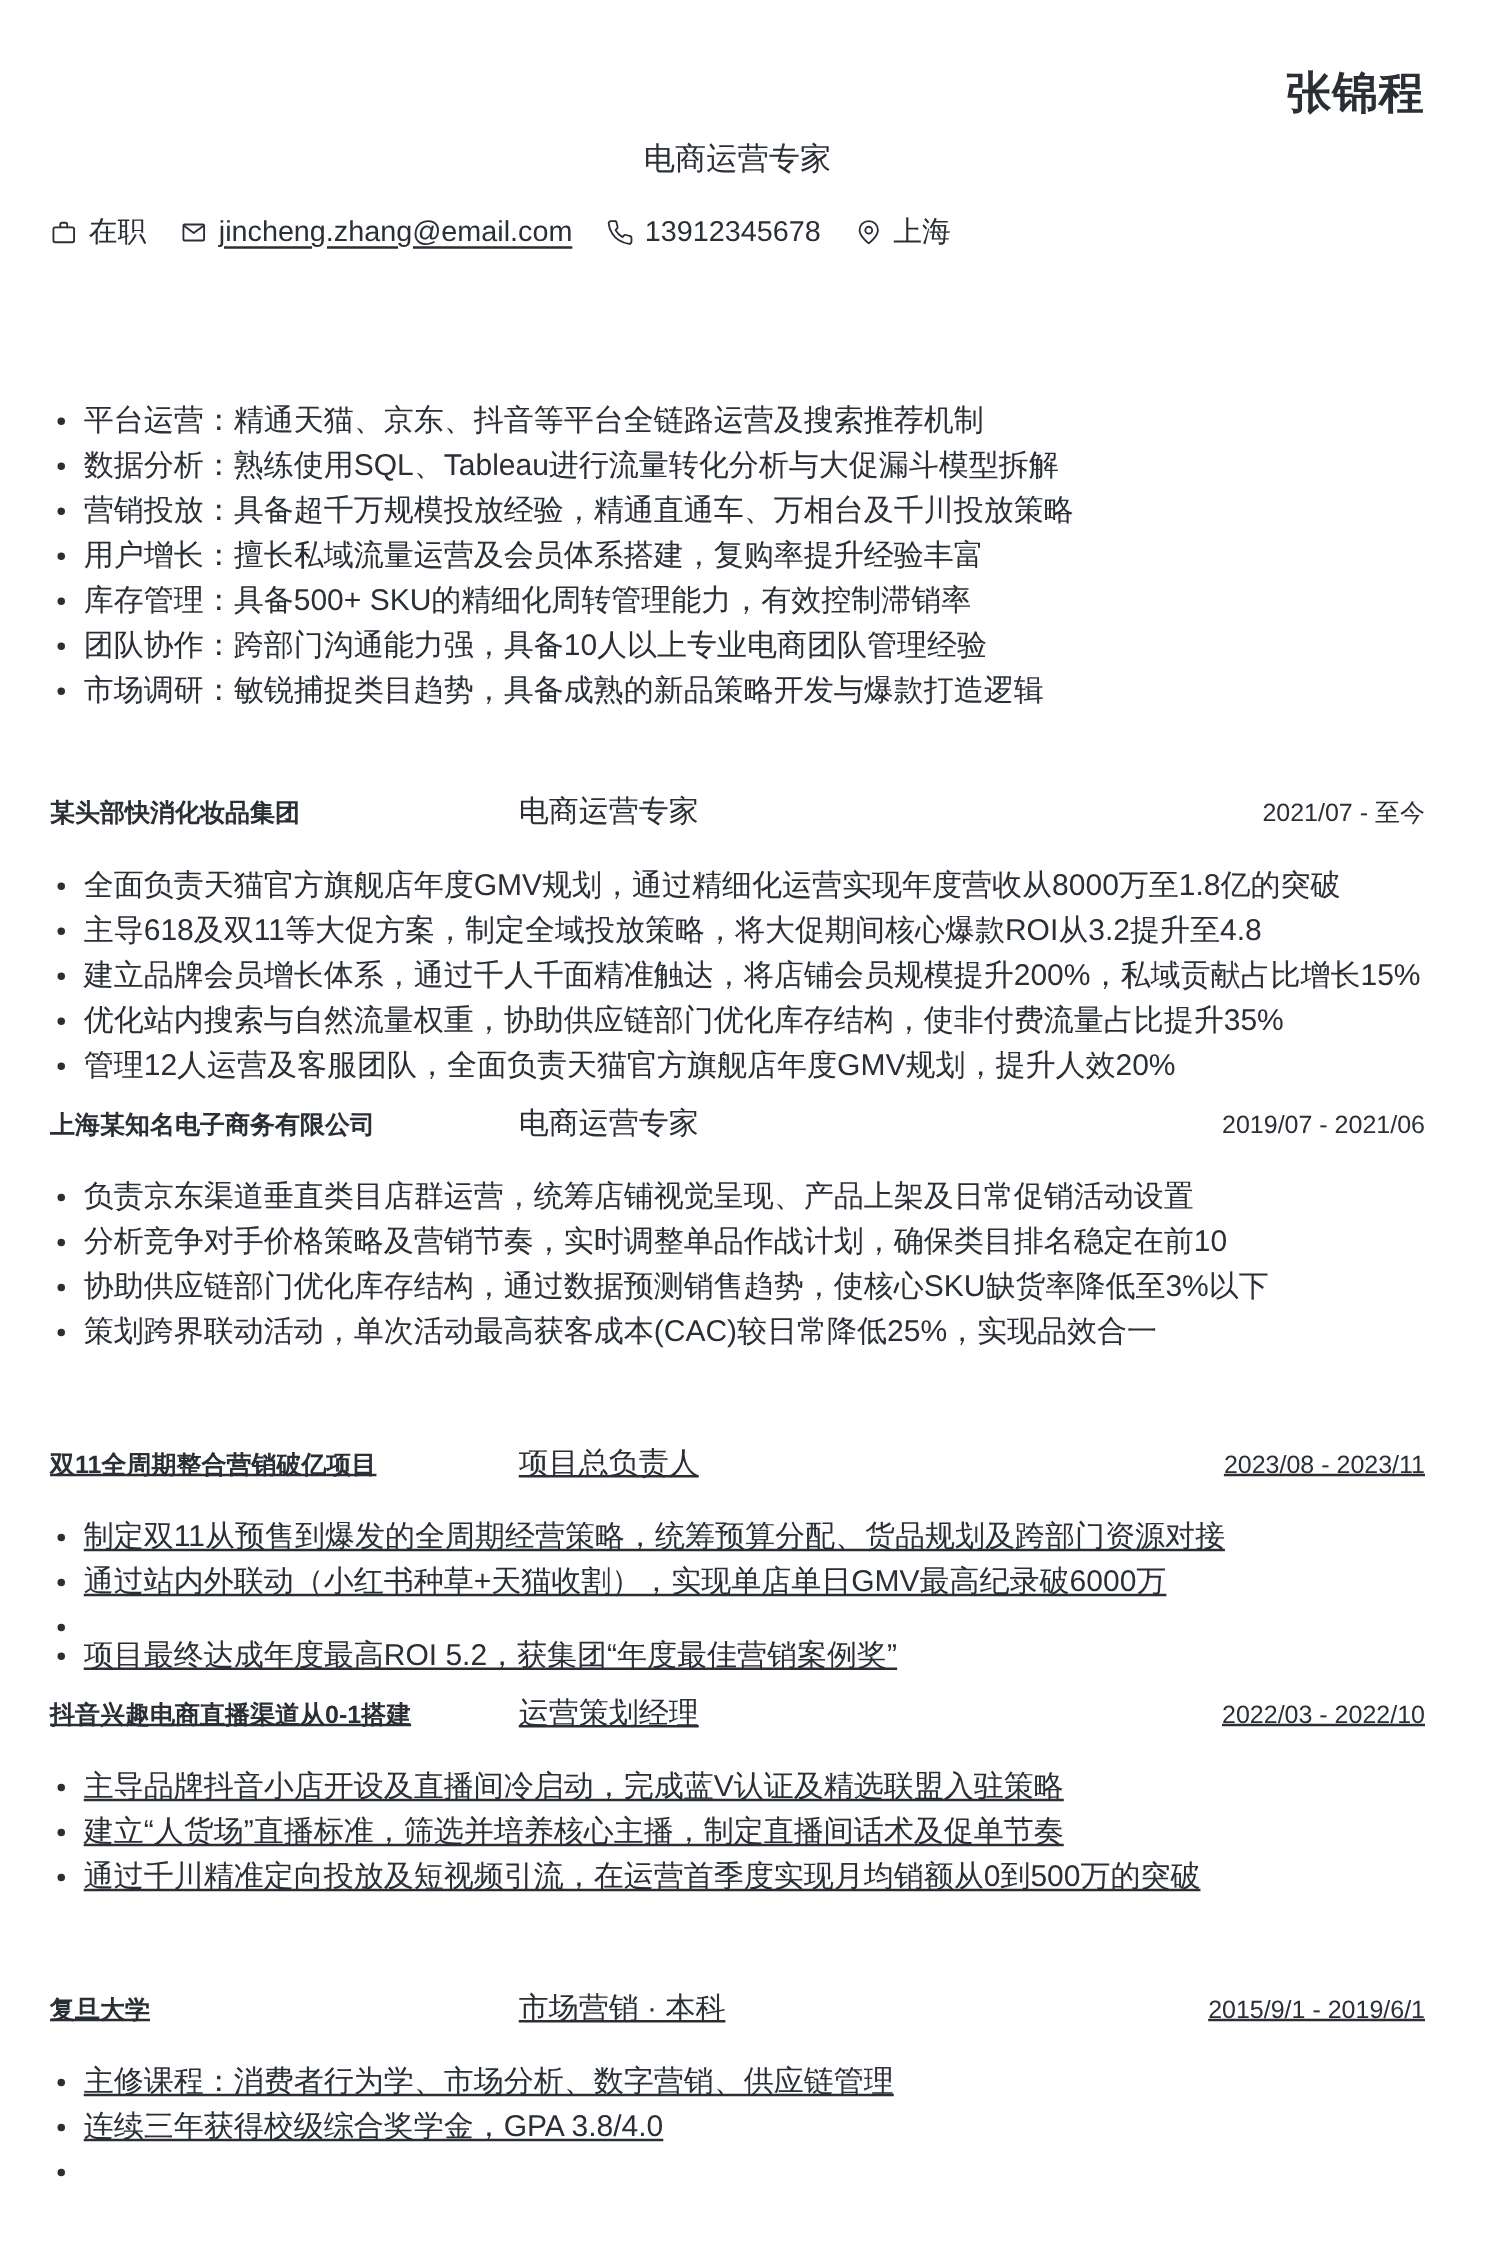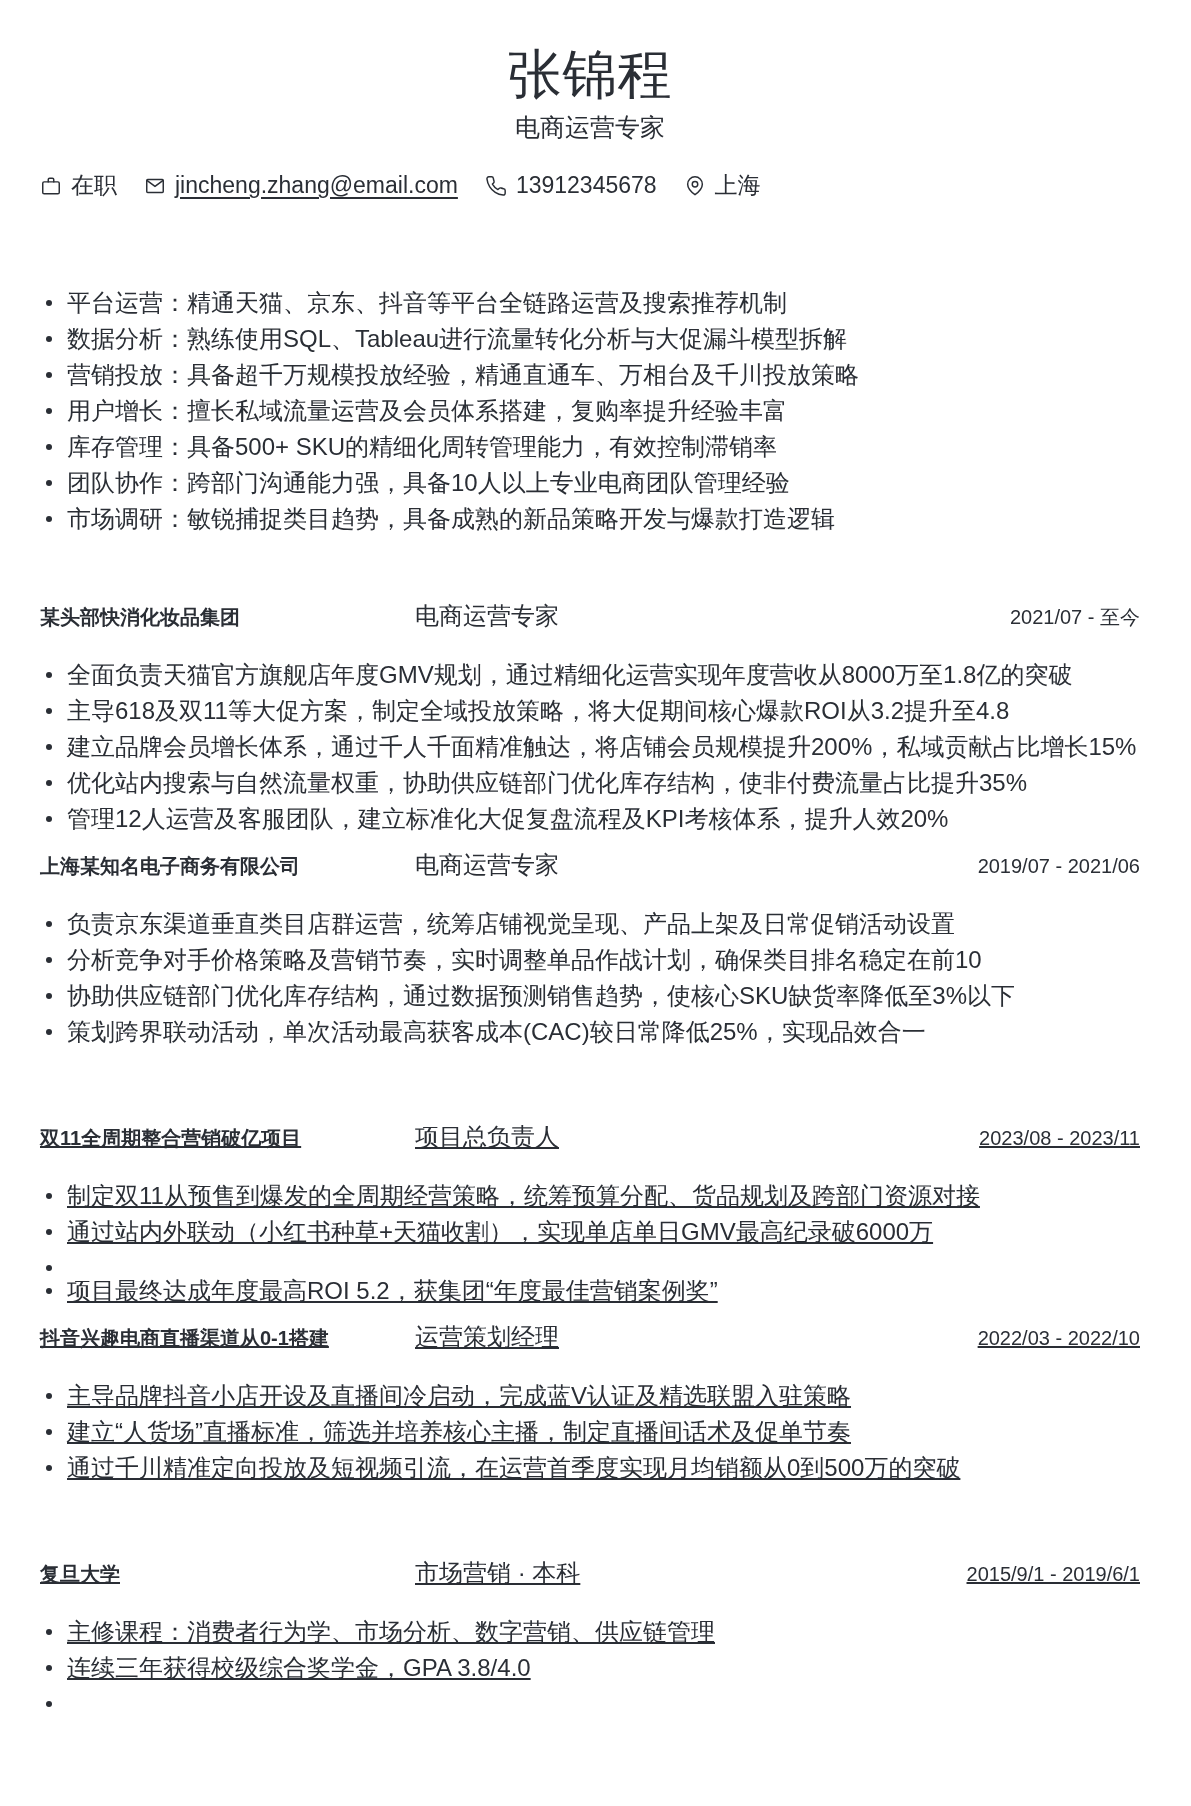--- a/index.html
+++ b/index.html
@@ -3,34 +3,34 @@
 <meta charset="utf-8">
 <style>
   * { margin: 0; padding: 0; box-sizing: border-box; }
   html, body { background: #ffffff; }
   body { font-family: "Liberation Sans", "DejaVu Sans", sans-serif; color: #2a2e35; }
   .page {
     width: 1191px; min-height: 1806px; margin: 0 auto; background: #ffffff;
     padding: 44px 51px 40px 40px;
   }
   
-  .hd-name { font-size: 54px; font-weight: 400; text-align: center; line-height: 60px; letter-spacing: 1px; }
+  .hd-name { font-size: 36px; font-weight: 700; text-align: right; line-height: 60px; letter-spacing: 1px; }
   .hd-title { font-size: 25px; text-align: center; line-height: 34px; margin-top: 6px; }
   .contact { display: flex; align-items: center; gap: 27px; margin-top: 26px; font-size: 23px; }
   .citem { display: inline-flex; align-items: center; gap: 9px; color: #2a2e35; text-decoration: none; }
   .citem svg { width: 22px; height: 22px; flex: 0 0 auto; }
   .citem.link .ctext { text-decoration: underline; text-underline-offset: 4px; }
   
   ul.blist { list-style: none; }
   ul.blist li { display: flex; align-items: flex-start; line-height: 33px; font-size: 24px; margin-bottom: 3px; }
   .dot { flex: 0 0 auto; width: 6px; height: 6px; border-radius: 50%; background: #2a2e35; margin: 14px 15px 0 6px; }
   
   ul.skills li { line-height: 36px; margin-bottom: 0; }
   ul.skills .dot { margin-top: 15px; }
-  .skills-wrap { margin-top: 84px; }
+  .skills-wrap { margin-top: 118px; }
   
   .section-experience { margin-top: 62px; }
   .section-projects, .section-education { margin-top: 72px; text-decoration: underline; }
   .entry + .entry { margin-top: 13px; }
   .erow { display: flex; align-items: baseline; margin-bottom: 24px; }
   .erow .ename { flex: 0 0 375px; font-size: 20px; font-weight: 700; line-height: 34px; }
   .erow .erole { flex: 1 1 auto; font-size: 24px; line-height: 34px; }
   .erow .edate { flex: 0 0 auto; font-size: 20px; line-height: 34px; text-align: right; }
 </style>
 </head>
@@ -137,21 +137,21 @@
         <li>
             <span class="dot"></span>
             <span>建立品牌会员增长体系，通过千人千面精准触达，将店铺会员规模提升200%，私域贡献占比增长15%</span>
           </li>
         <li>
             <span class="dot"></span>
             <span>优化站内搜索与自然流量权重，协助供应链部门优化库存结构，使非付费流量占比提升35%</span>
           </li>
         <li>
             <span class="dot"></span>
-            <span>管理12人运营及客服团队，建立标准化大促复盘流程及KPI考核体系，提升人效20%</span>
+            <span>管理12人运营及客服团队，全面负责天猫官方旗舰店年度GMV规划，提升人效20%</span>
           </li>
       </ul>
     </article>
 
     <article class="entry">
       <div class="erow">
         <span class="ename">上海某知名电子商务有限公司</span>
         <span class="erole">电商运营专家</span>
         <span class="edate">2019/07 - 2021/06</span>
       </div>

